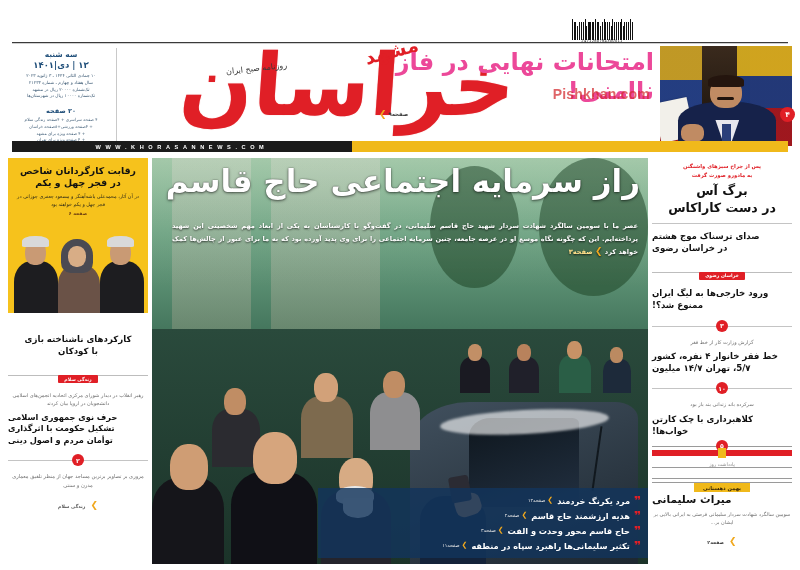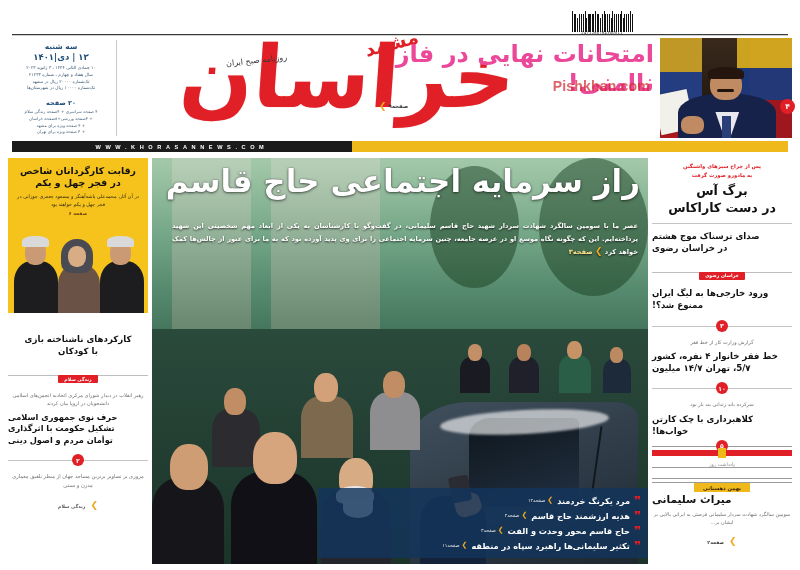--- a/index.html
+++ b/index.html
@@ -12,21 +12,21 @@
   }
   #page {
     position: relative;
     width: 800px; height: 570px;
     background: #ffffff;
     overflow: hidden;
   }
 
   
   #masthead {
-    position: absolute; top: 4px; left: 0;
+    position: absolute; top: 12px; left: 0;
     width: 800px; height: 138px;
     background: #ffffff;
     border-bottom: none;
   }
   .mh-rule {
     position: absolute; left: 12px; right: 12px;
     top: 30px; height: 1px; background: #3a3a3a;
   }
   .mh-rule2 {
     position: absolute; left: 12px; right: 12px;

